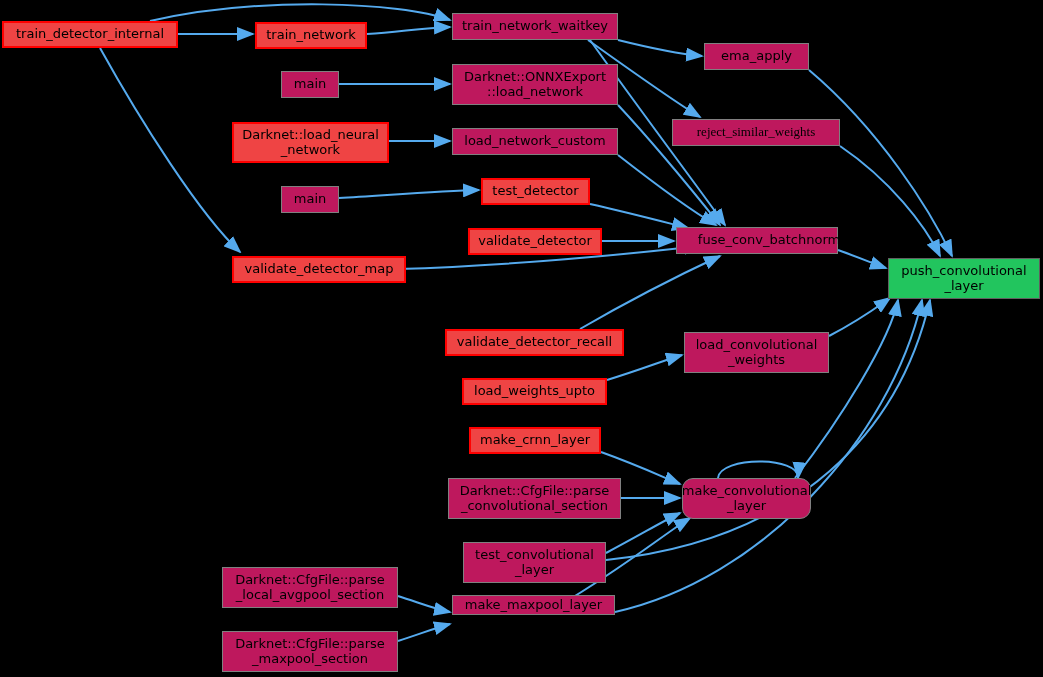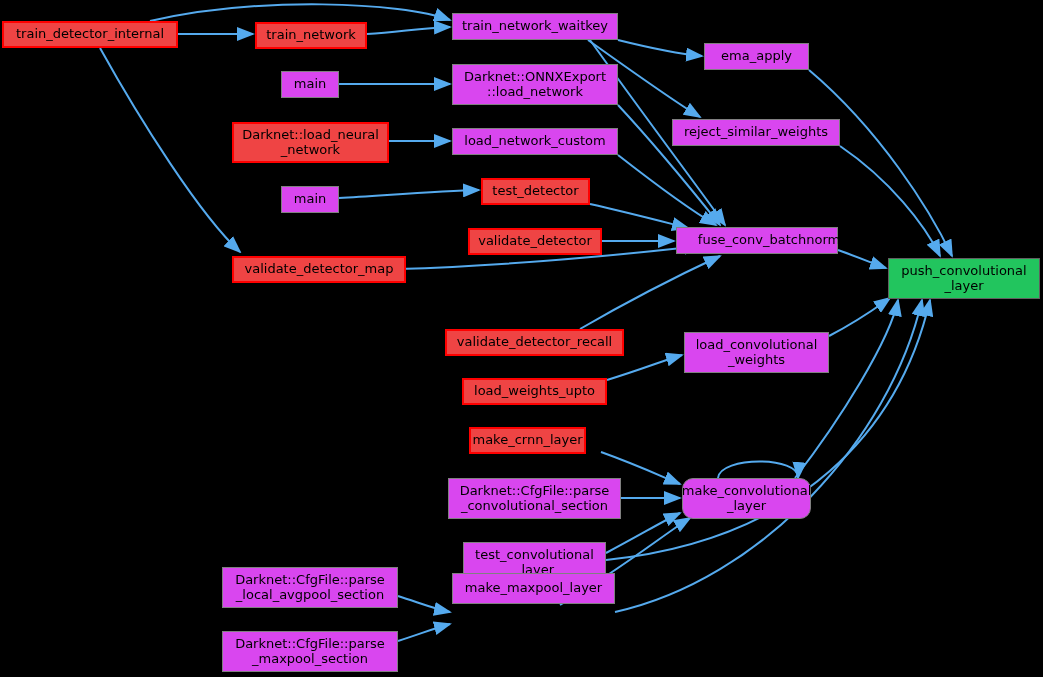--- a/index.html
+++ b/index.html
@@ -29,21 +29,21 @@
     align-items: center;
     justify-content: center;
     text-align: center;
     line-height: 1.12;
     font-size: 13px;
     color: #000000;
     white-space: pre;
     overflow: visible;
   }
   .node.plain {
-    background: #d946ef;
+    background: #be185d;
     border: 1px solid #808080;
   }
   .node.highlight {
     background: #ef4444;
     border: 2px solid #ff0000;
   }
   .node.current {
     background: #22c55e;
     border: 1px solid #606060;
   }
@@ -93,41 +93,41 @@
       </g>
   </svg>
   <div id="node-layer">
       <div class="node highlight" style="left: 2px; top: 21px; width: 176px; height: 27px;">train_detector_internal</div>
       <div class="node highlight" style="left: 255px; top: 22px; width: 112px; height: 27px;">train_network</div>
       <div class="node plain" style="left: 452px; top: 13px; width: 166px; height: 27px;">train_network_waitkey</div>
       <div class="node plain" style="left: 704px; top: 43px; width: 105px; height: 27px;">ema_apply</div>
       <div class="node plain" style="left: 281px; top: 71px; width: 58px; height: 27px;">main</div>
       <div class="node plain" style="left: 452px; top: 64px; width: 166px; height: 41px;">Darknet::ONNXExport
 ::load_network</div>
-      <div class="node plain" style="left: 672px; top: 119px; width: 168px; height: 27px;">reject_similar_weights</div>
+      <div class="node plain" style="left: 672px; top: 119px; width: 168px; height: 27px; font-family: Liberation Serif, serif;">reject_similar_weights</div>
       <div class="node highlight" style="left: 232px; top: 122px; width: 157px; height: 41px;">Darknet::load_neural
 _network</div>
       <div class="node plain" style="left: 452px; top: 128px; width: 166px; height: 27px;">load_network_custom</div>
       <div class="node plain" style="left: 281px; top: 186px; width: 58px; height: 27px;">main</div>
       <div class="node highlight" style="left: 481px; top: 178px; width: 109px; height: 27px;">test_detector</div>
       <div class="node highlight" style="left: 468px; top: 228px; width: 134px; height: 27px;">validate_detector</div>
       <div class="node plain" style="left: 676px; top: 227px; width: 162px; height: 27px; padding-left: 24px;">fuse_conv_batchnorm</div>
       <div class="node highlight" style="left: 232px; top: 256px; width: 174px; height: 27px;">validate_detector_map</div>
       <div class="node current" style="left: 888px; top: 258px; width: 152px; height: 41px;">push_convolutional
 _layer</div>
       <div class="node highlight" style="left: 445px; top: 329px; width: 179px; height: 27px;">validate_detector_recall</div>
       <div class="node plain" style="left: 684px; top: 332px; width: 145px; height: 41px;">load_convolutional
 _weights</div>
       <div class="node highlight" style="left: 462px; top: 378px; width: 145px; height: 27px;">load_weights_upto</div>
-      <div class="node highlight" style="left: 469px; top: 427px; width: 117px; height: 27px;">make_crnn_layer</div>
+      <div class="node highlight" style="left: 469px; top: 427px; width: 132px; height: 27px;">make_crnn_layer</div>
       <div class="node plain" style="left: 448px; top: 478px; width: 173px; height: 41px;">Darknet::CfgFile::parse
 _convolutional_section</div>
       <div class="node plain" style="left: 682px; top: 478px; width: 129px; height: 41px; border-radius: 11px;">make_convolutional
 _layer</div>
       <div class="node plain" style="left: 463px; top: 542px; width: 143px; height: 41px;">test_convolutional
 _layer</div>
       <div class="node plain" style="left: 222px; top: 567px; width: 176px; height: 41px;">Darknet::CfgFile::parse
 _local_avgpool_section</div>
-      <div class="node plain" style="left: 452px; top: 573px; width: 163px; height: 31px;">make_maxpool_layer</div>
+      <div class="node plain" style="left: 452px; top: 595px; width: 163px; height: 20px;">make_maxpool_layer</div>
       <div class="node plain" style="left: 222px; top: 631px; width: 176px; height: 41px;">Darknet::CfgFile::parse
 _maxpool_section</div>
     </div>
 </div>
 
 </body></html>

